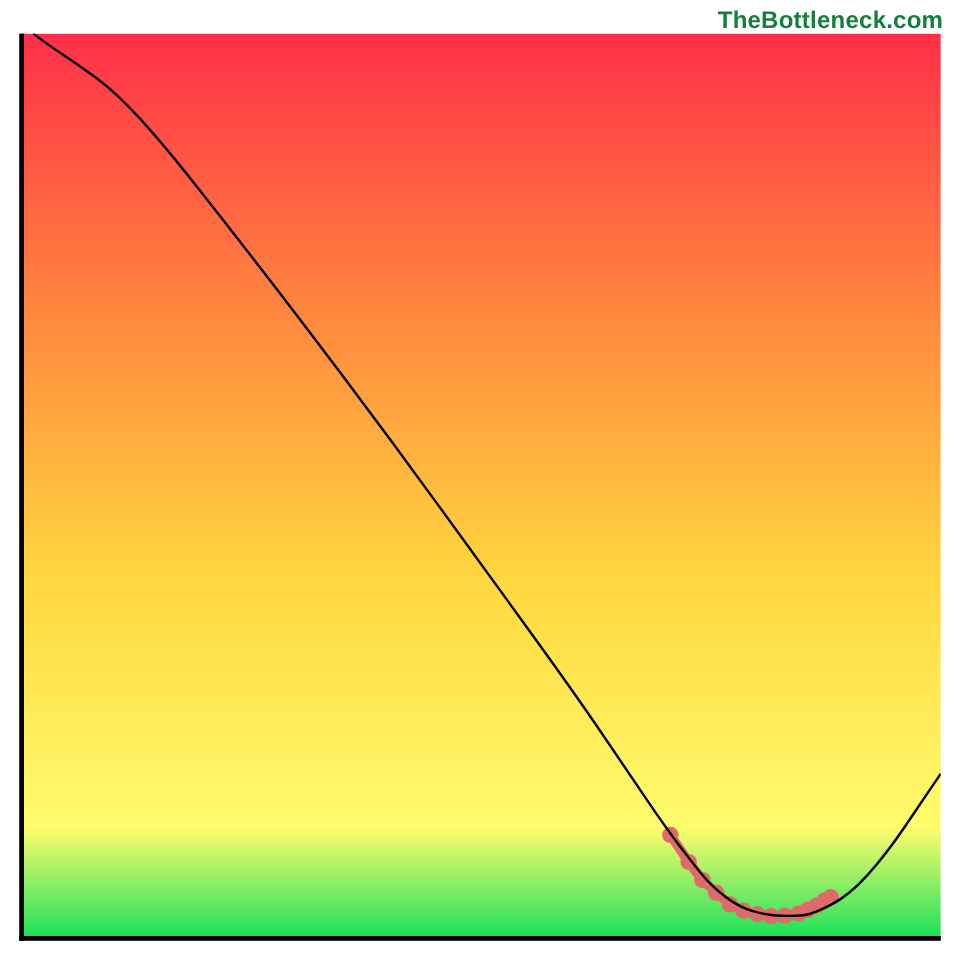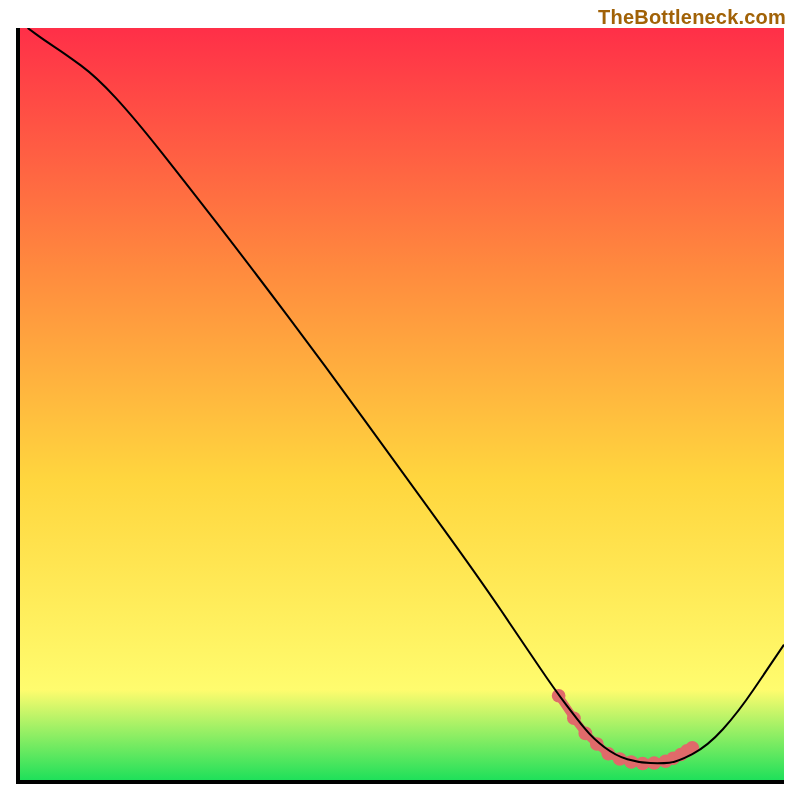--- a/index.html
+++ b/index.html
@@ -11,21 +11,21 @@
   position: relative;
 }
 
 .attribution {
   position: absolute;
   top: 6px;
   right: 14px;
   font-family: Arial, Helvetica, sans-serif;
   font-size: 20px;
   font-weight: bold;
-  color: #a16207;
+  color: #15803d;
   letter-spacing: 0.2px;
 }
 
 .axis-y {
   position: absolute;
   left: 16px;
   top: 28px;
   width: 4px;
   height: 756px;
   background: #000;

